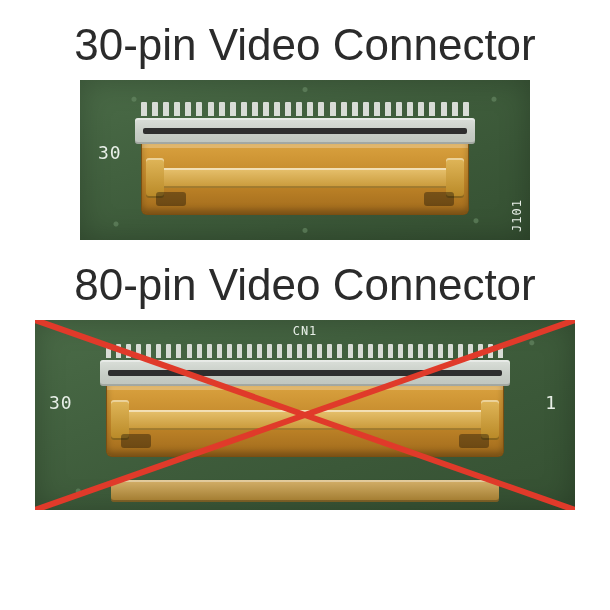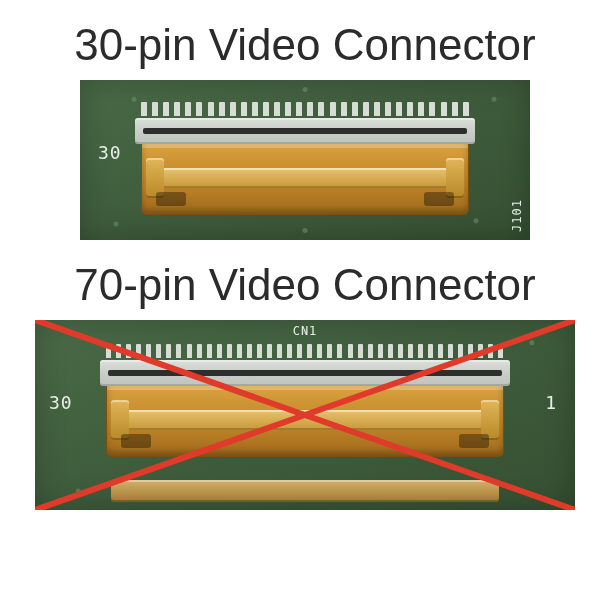--- a/index.html
+++ b/index.html
@@ -203,21 +203,21 @@
       <div class="housing">
         <div class="bar"></div>
         <div class="cut-left"></div>
         <div class="cut-right"></div>
       </div>
     </div>
   </div>
 </div>
 
 <div class="section">
-  <div class="title">70-pin Video Connector</div>
+  <div class="title">80-pin Video Connector</div>
   <div class="board board-40">
     <span class="silk" style="left:14px; top:72px;">30</span>
     <span class="silk" style="right:18px; top:72px;">1</span>
     <span class="silk small" style="left:50%; transform:translateX(-50%); top:4px;">CN1</span>
     <div class="pad-strip-bottom"></div>
     <div class="connector-assy ca-40">
       <div class="pad-row" id="pads-40">
           <div class="pad"></div>
           <div class="pad"></div>
           <div class="pad"></div>

